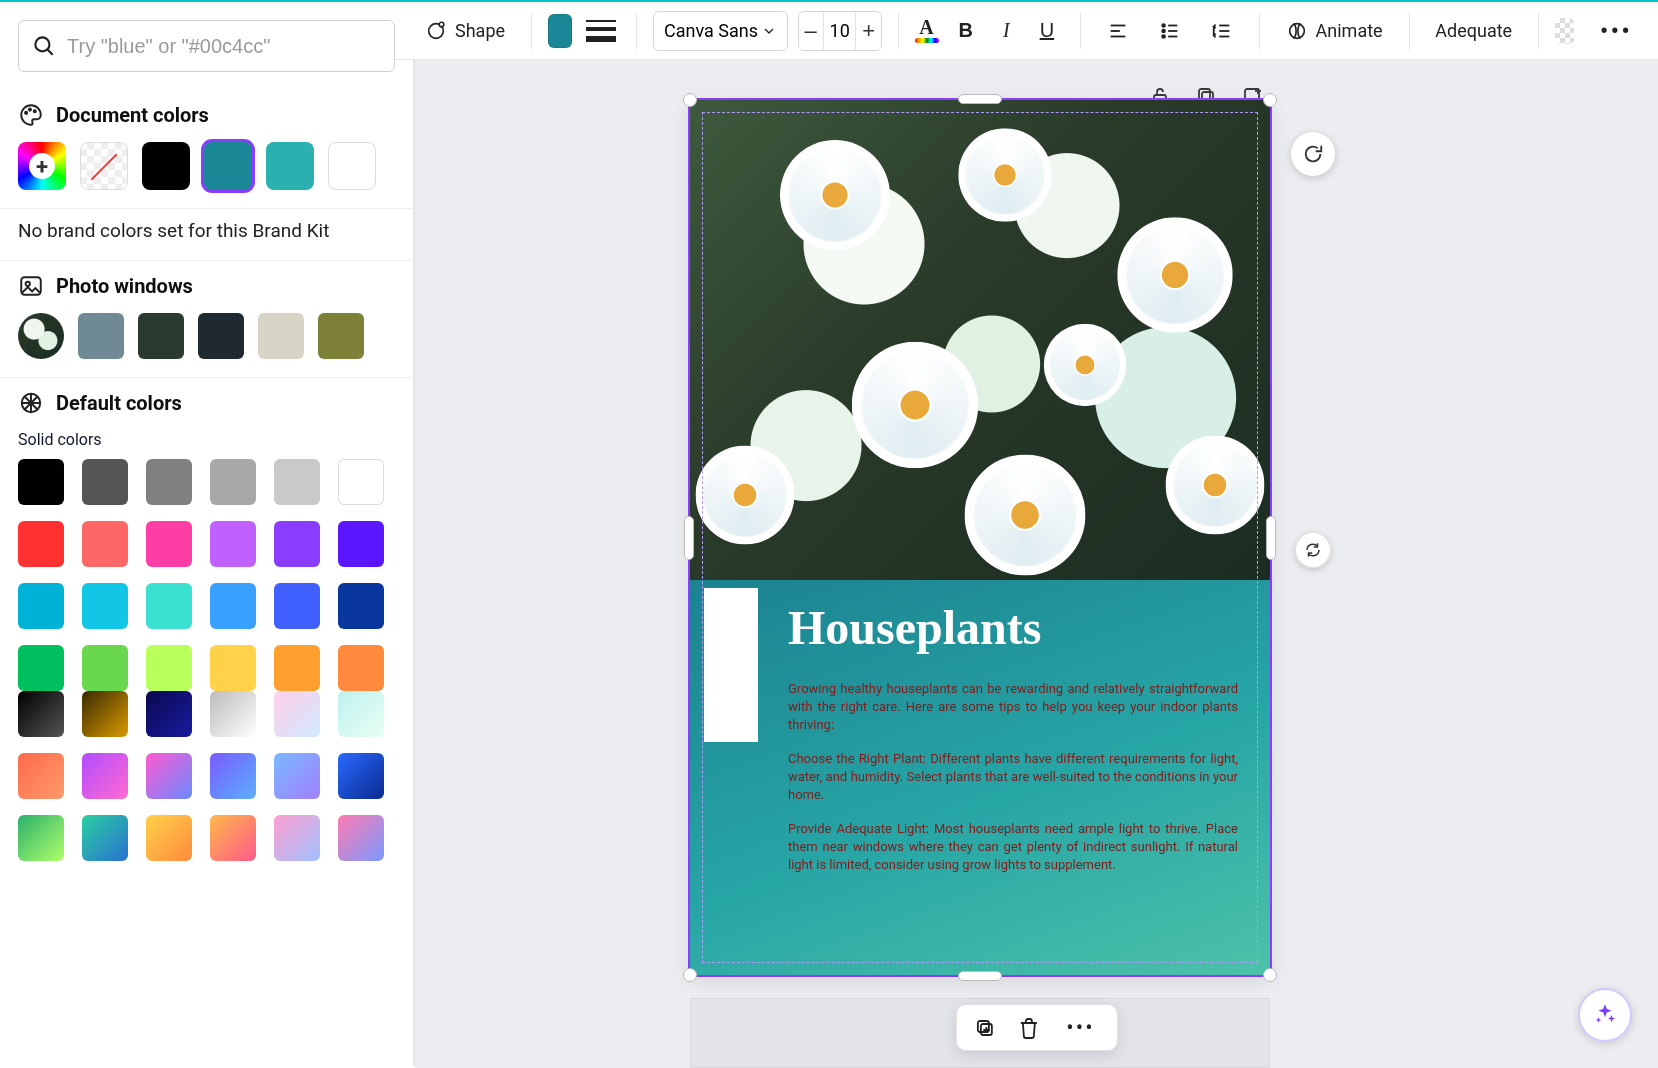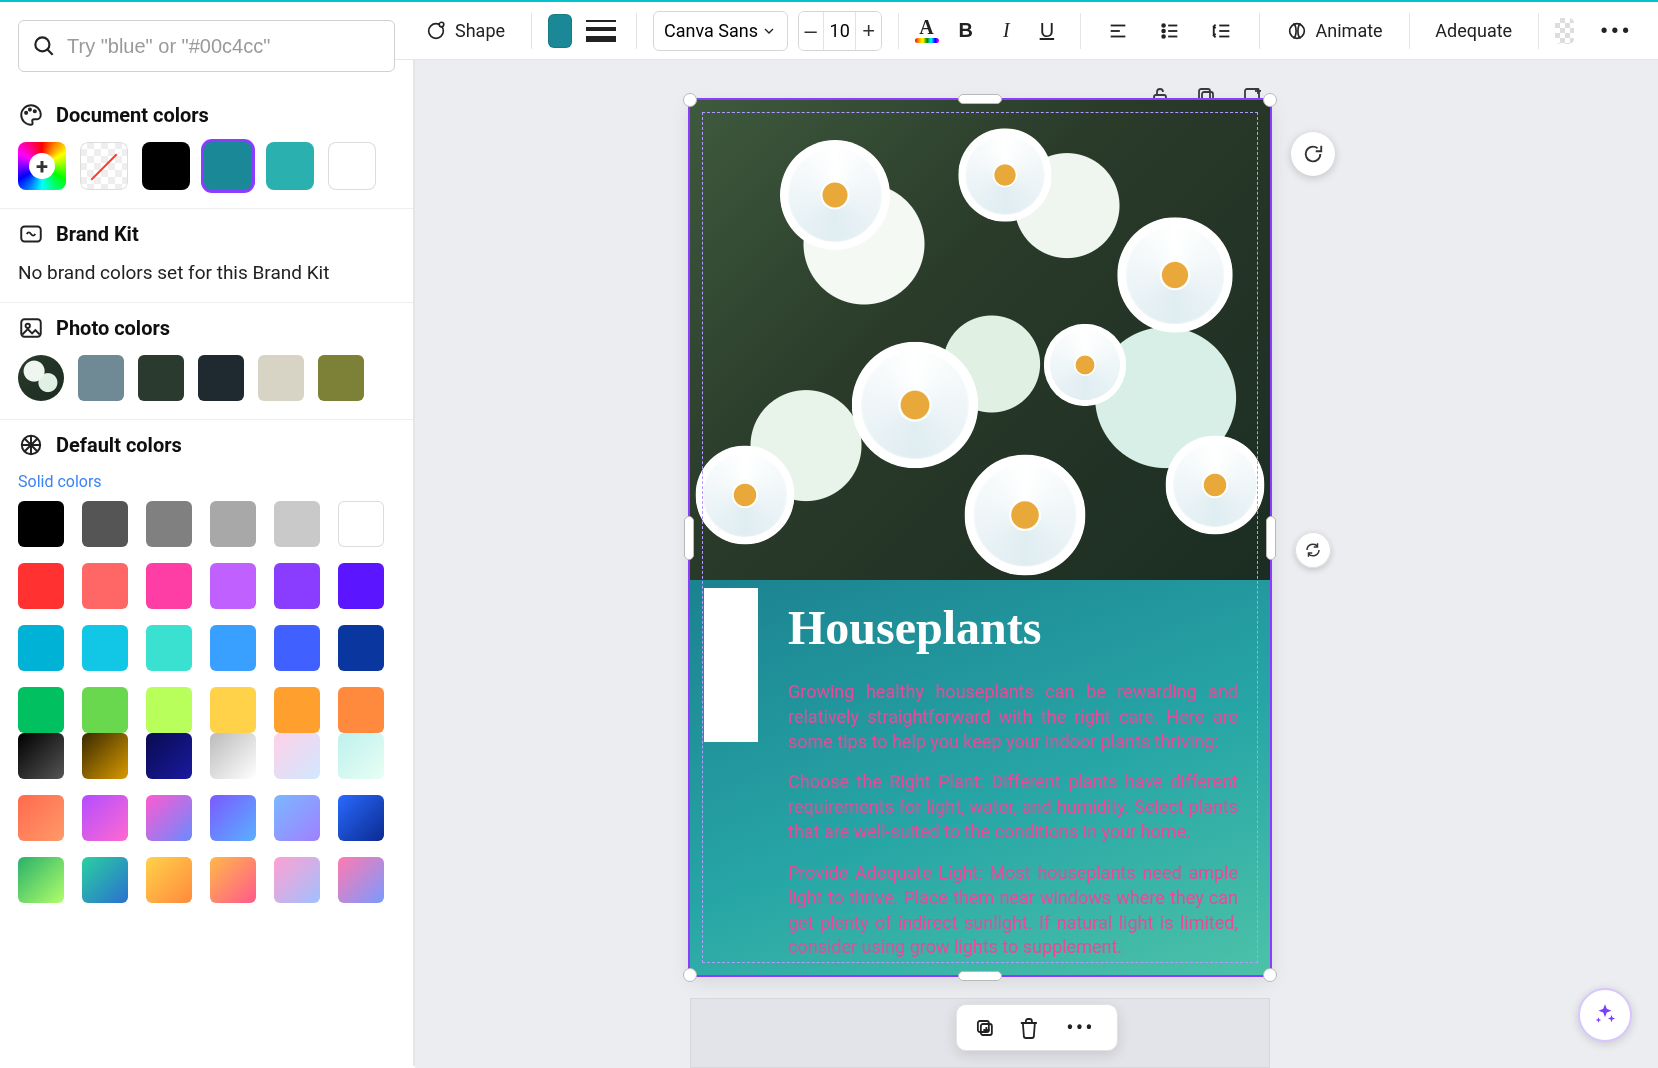--- a/index.html
+++ b/index.html
@@ -56,21 +56,21 @@
   .swatch-trans {
     background:
       linear-gradient(45deg,#eee 25%,transparent 25%,transparent 75%,#eee 75%) 0 0/14px 14px,
       linear-gradient(45deg,#eee 25%,#fff 25%,#fff 75%,#eee 75%) 7px 7px/14px 14px;
   }
   .swatch-trans::after{
     content:""; position:absolute; left:6px; right:6px; top:50%; height:2px;
     background:#ff3b30; transform:rotate(-45deg);
   }
   .brand-msg { font-size:19px; color:#222; margin-top:4px; }
-  .subhead { font-size:16px; color:#3b82f6; margin:12px 0 10px 0; }
+  .subhead { font-size:16px; color:#0f172a; margin:12px 0 10px 0; }
   .grid6 { display:grid; grid-template-columns: repeat(6, 48px); gap:16px; }
   .icon-pack {
     width:26px;height:26px; color:#222; flex:0 0 auto;
   }
   
   .toolbar {
     position:absolute; top:2px; left:395px; right:0; height:58px;
     display:flex; align-items:center; gap:10px; padding:0 20px;
     border-bottom:1px solid #e6e6e6; background:#fff;
   }
@@ -190,21 +190,21 @@
     background:linear-gradient(160deg,#1b8290 0%, #27a6a6 55%, #4cc2a8 100%);
   }
   .white-bar {
     position:absolute; left:14px; top:488px; width:54px; height:154px; background:#fff;
   }
   .title {
     position:absolute; left:98px; top:500px; color:#fff; font-family:Georgia, "Times New Roman", serif;
     font-size:48px; font-weight:700;
   }
   .body {
-    position:absolute; left:98px; right:32px; top:580px; color:#ec4899; font-size:18px;
+    position:absolute; left:98px; right:32px; top:580px; color:#7f1d1d; font-size:13px;
     line-height:1.38;
   }
   .body p { text-align:justify; margin-bottom:16px;}
   
   .page-tools {
     position:absolute; right:14px; top:24px; display:flex; gap:22px;
   }
   .page-tools .ico { width:24px;height:24px; color:#3b3b3b; cursor:pointer;}
   .rotate-btn {
     position:absolute; left:876px; top:72px;
@@ -272,38 +272,31 @@
         </div>
         <div class="swatch swatch-trans outline-gray"></div>
         <div class="swatch" style="background: rgb(0, 0, 0);"></div>
         <div class="swatch selected" style="background: rgb(26, 136, 150);"></div>
         <div class="swatch" style="background: rgb(43, 176, 176);"></div>
         <div class="swatch outline-gray" style="background: rgb(255, 255, 255);"></div>
       </div>
   </div>
 
   <div class="lp-section">
-    <div class="sec-head">
-      <svg class="icon-pack" viewBox="0 0 24 24" fill="none" stroke="currentColor" stroke-width="1.8">
-          <rect x="3" y="5" width="18" height="14" rx="3"></rect>
-          <path d="M8 12c1.5-2 2.5-2 4 0s2.5 2 4 0"></path>
-        </svg>
-      <span>Brand Kit</span>
-    </div>
     <div class="brand-msg">No brand colors set for this Brand Kit</div>
   </div>
 
   <div class="lp-section">
     <div class="sec-head">
       <svg class="icon-pack" viewBox="0 0 24 24" fill="none" stroke="currentColor" stroke-width="1.8">
           <rect x="3" y="4" width="18" height="16" rx="3"></rect>
           <circle cx="9" cy="10" r="2"></circle>
           <path d="M4 18l5-5 4 4 3-3 4 4"></path>
         </svg>
-      <span>Photo colors</span>
+      <span>Photo windows</span>
     </div>
     <div class="swatch-row" id="photo-colors">
         <div class="swatch small round" style="background: radial-gradient(circle at 35% 35%, rgb(238, 246, 239) 0px, rgb(238, 246, 239) 10px, transparent 11px), radial-gradient(circle at 65% 60%, rgb(224, 240, 226) 0px, rgb(224, 240, 226) 9px, transparent 10px), linear-gradient(135deg, rgb(42, 59, 42), rgb(27, 44, 34));"></div>
         <div class="swatch small" style="background: rgb(111, 138, 149);"></div>
         <div class="swatch small" style="background: rgb(42, 58, 47);"></div>
         <div class="swatch small" style="background: rgb(30, 42, 48);"></div>
         <div class="swatch small" style="background: rgb(215, 212, 198);"></div>
         <div class="swatch small" style="background: rgb(125, 128, 55);"></div>
       </div>
   </div>

